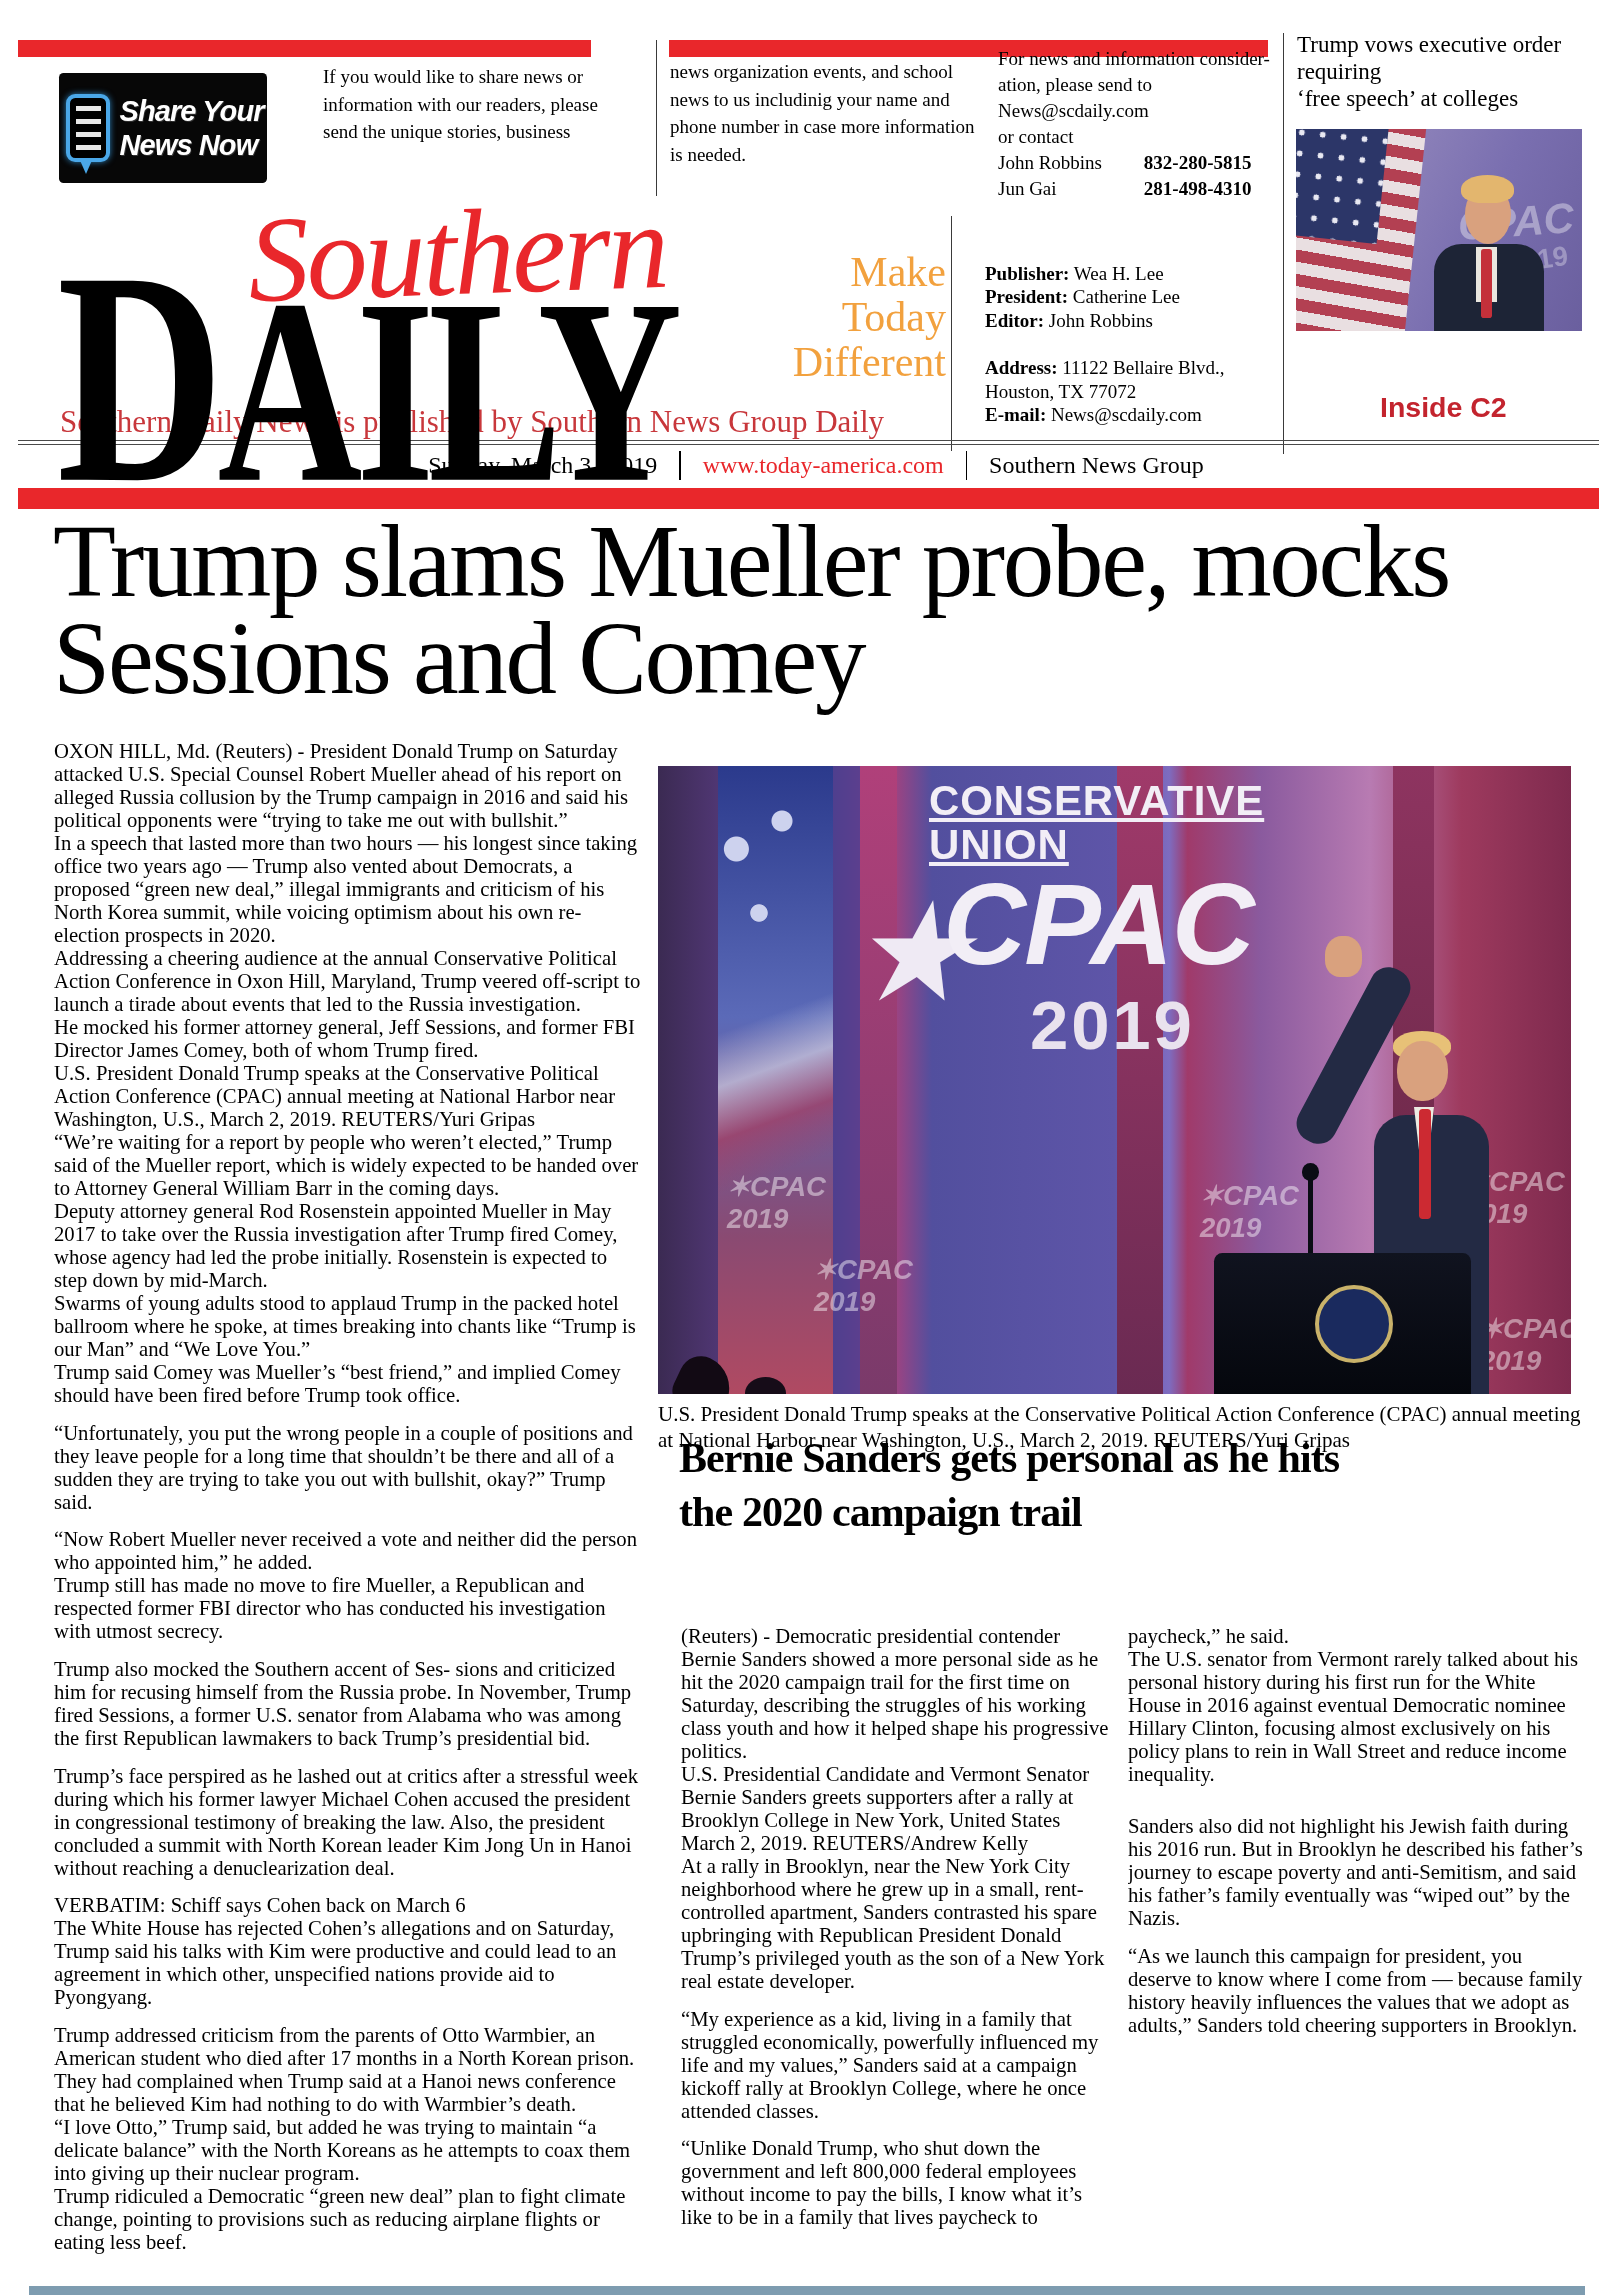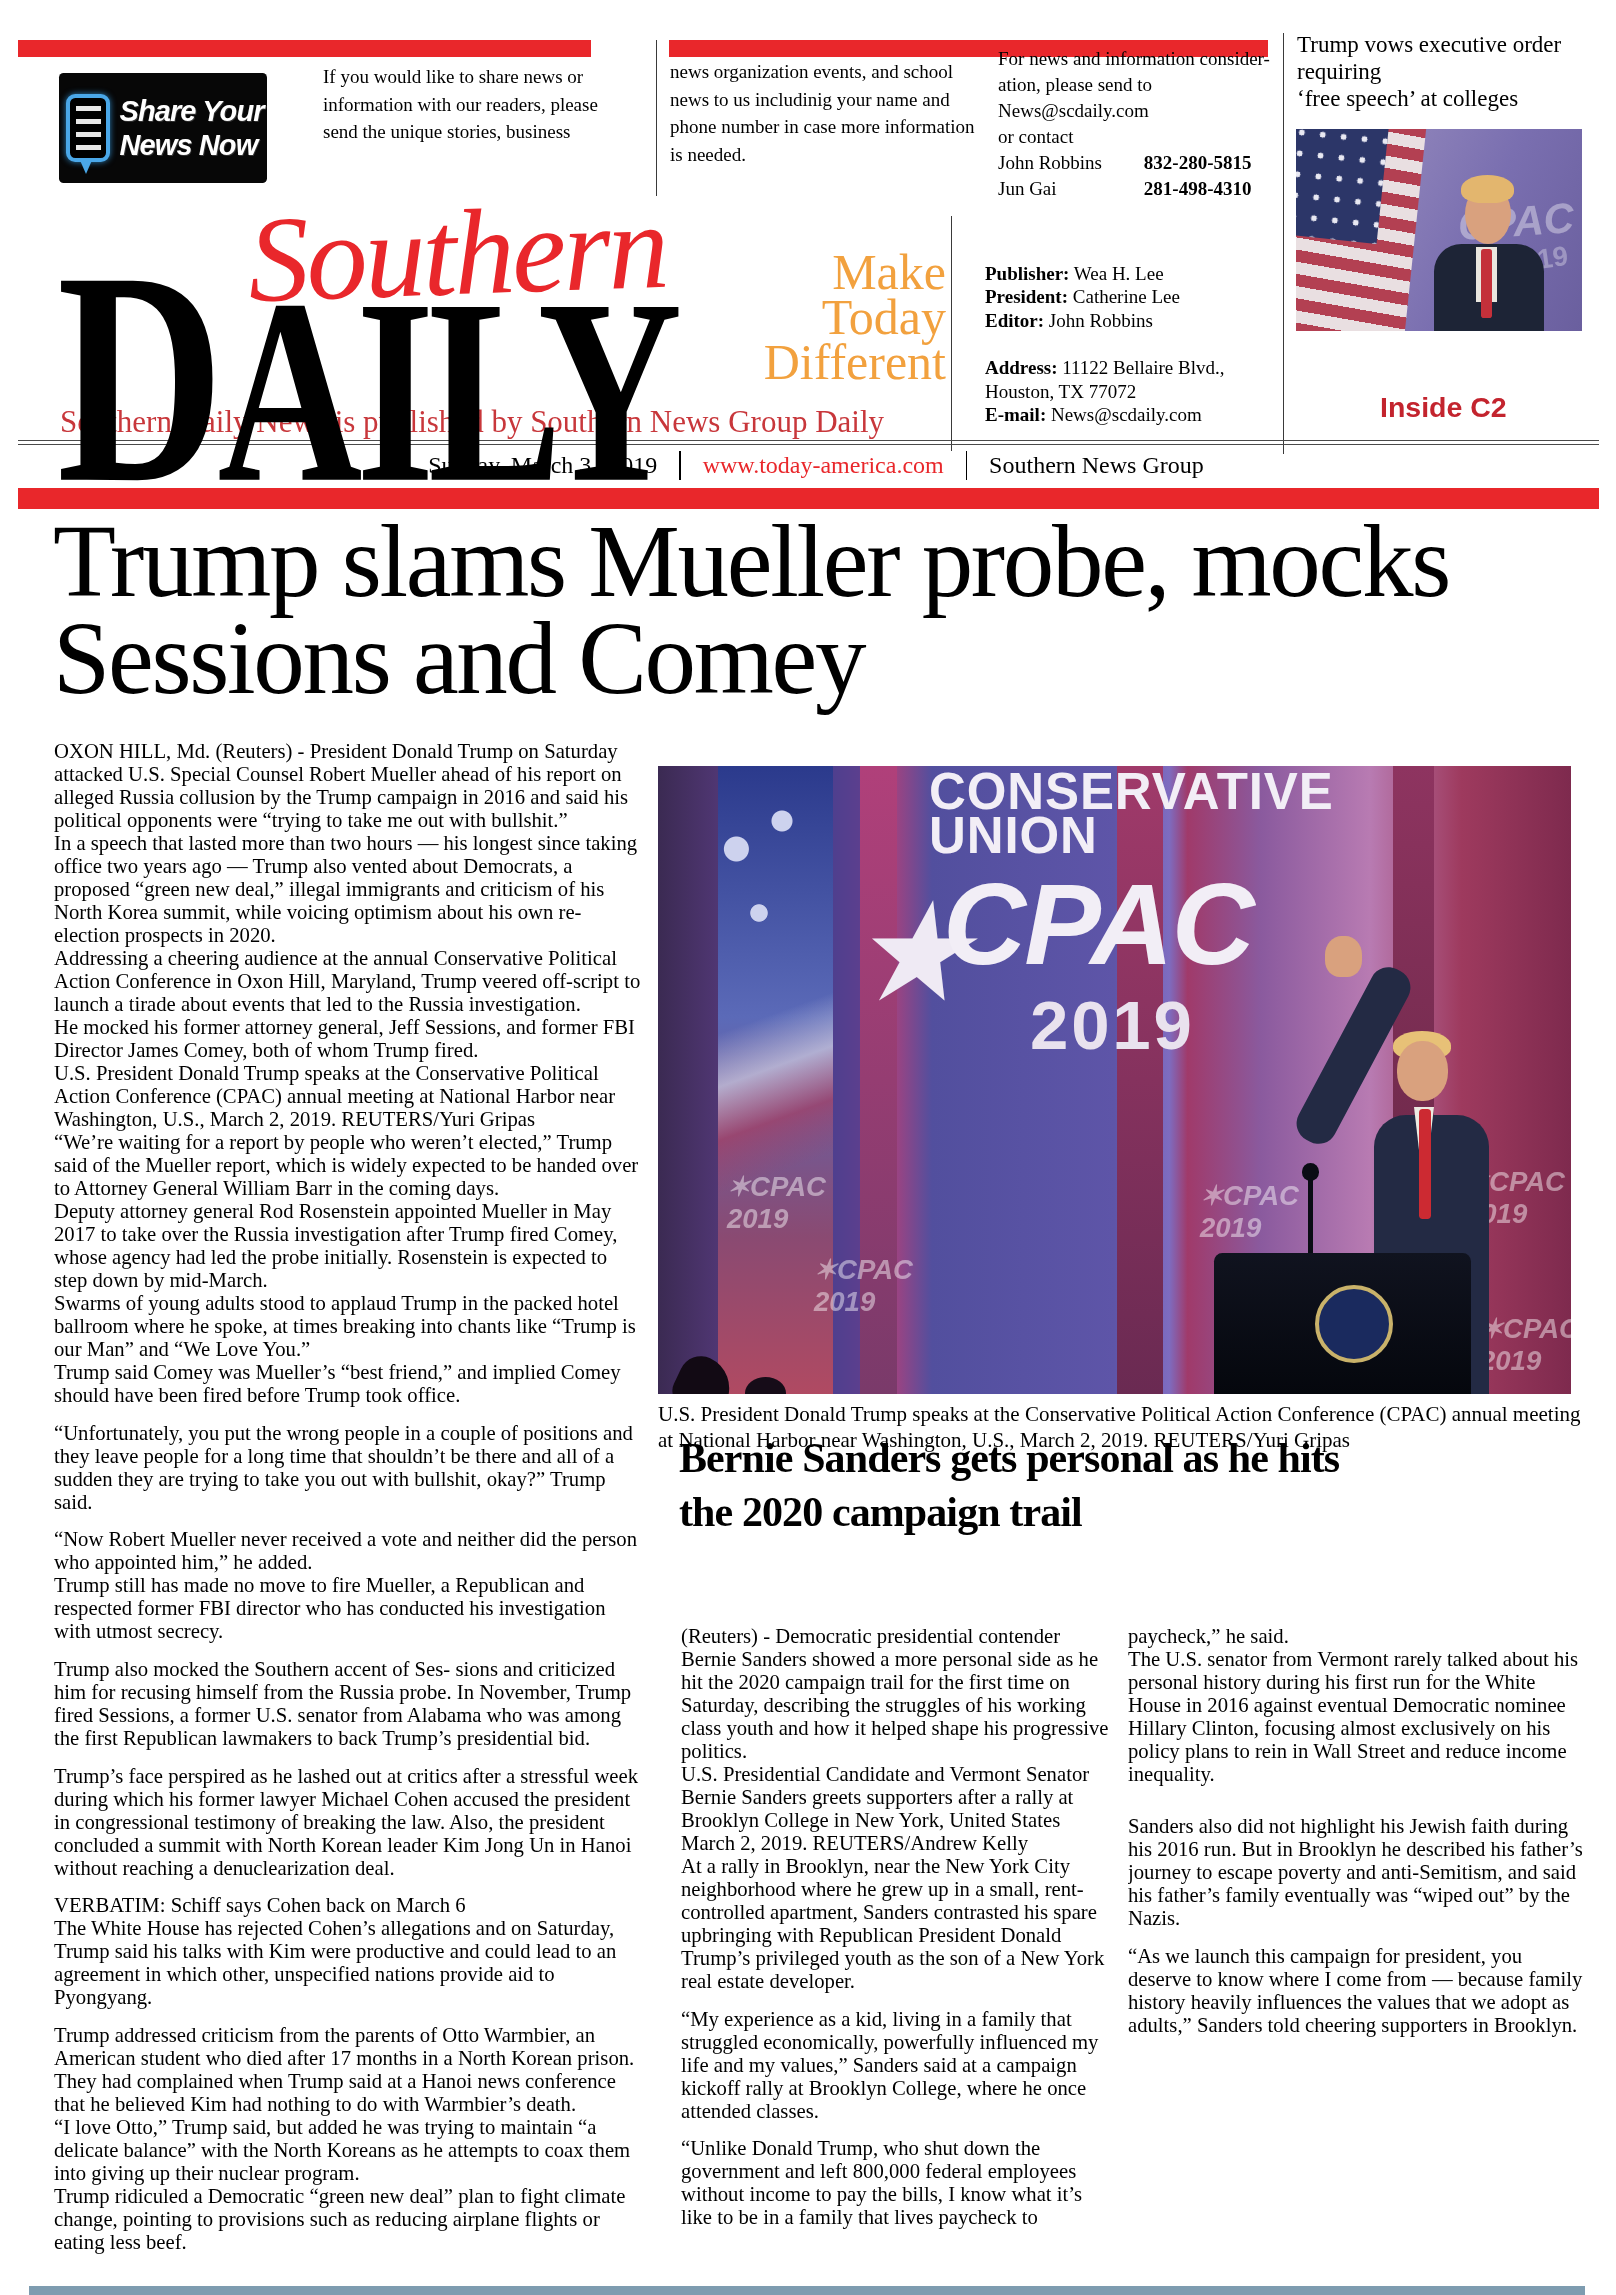--- a/index.html
+++ b/index.html
@@ -44,21 +44,21 @@
   .mtrump-tie{position:absolute;left:185px;top:120px;width:11px;height:69px;background:#c4303a;border-radius:2.8px;}
   .mtrump-head{position:absolute;left:169px;top:55px;width:46px;height:60px;background:#d9a17e;border-radius:50%;}
   .mtrump-hair{position:absolute;left:165px;top:46px;width:53px;height:27.5px;background:#e3b66e;border-radius:50% 50% 40% 40%;}
   .mcpac{position:absolute;right:8.3px;top:69px;font-family:"Liberation Sans",sans-serif;font-weight:bold;font-style:italic;font-size:42px;color:rgba(255,255,255,0.38);transform:rotate(-4deg);}
   .myear{position:absolute;right:13.8px;top:115px;font-family:"Liberation Sans",sans-serif;font-weight:bold;font-size:27.5px;color:rgba(255,255,255,0.32);transform:rotate(-8deg);}
 
   
   .script-title{position:absolute;left:248px;top:183px;font-style:italic;font-size:122px;color:var(--accent_red);transform:rotate(-2deg);letter-spacing:-2.8px;z-index:3;}
   .main-title{position:absolute;left:57px;top:226px;font-weight:bold;font-size:211px;letter-spacing:-6.4px;transform:scale(0.95,1.25);transform-origin:top left;line-height:1;z-index:2;}
   .main-title .cap{font-size:243px;}
-  .slogan{position:absolute;left:762px;top:250px;width:184px;text-align:right;font-size:50px;line-height:45px;color:var(--orange);z-index:4;}
+  .slogan{position:absolute;left:762px;top:250px;width:184px;text-align:right;font-size:42px;line-height:45px;color:var(--orange);z-index:4;}
   .masthead-tagline{position:absolute;left:60px;top:404px;font-size:31px;color:var(--tagline_red);white-space:nowrap;}
 
   .pub-block{position:absolute;left:985px;top:262px;width:294px;font-size:19px;line-height:23.4px;}
   .pub-gap{height:24px;}
 
   .double-rule{position:absolute;left:18.4px;top:440px;width:1581px;height:5px;border-top:1.4px solid #4a4a4a;border-bottom:1.4px solid #4a4a4a;}
   .dateline{position:absolute;left:8px;top:451px;width:1616px;display:flex;justify-content:center;align-items:center;gap:22px;font-size:24px;}
   .dateline .sep{width:1.4px;height:29px;background:#000;}
   .dateline .url{color:var(--accent_red);text-decoration:none;}
 
@@ -69,21 +69,21 @@
   p.spacer{height:14.7px;font-size:0;}
 
   
   .cpac-photo{position:absolute;left:658px;top:766px;width:913px;height:628px;overflow:hidden;background:linear-gradient(90deg,#3b2a52 0%,#54397a 8%,#4a3f8e 18%,#5b3f8e 22%,#b0407a 25%,#524f9e 30%,#5e55a8 50%,#7e6cc0 56%,#a03a6a 58%,#8a5a9e 66%,#b87bb2 78%,#9e3a5e 88%,#7e2a4e 100%);}
   .stripe{position:absolute;top:0;height:100%;}
   .st1{left:60px;width:115px;background:linear-gradient(180deg,#2b3a8c 0%,#5b6ab8 40%,#8a4a72 75%,#b04a62 100%);}
   .st1::after{content:"";position:absolute;inset:0;background:radial-gradient(circle at 18.4px 83px,#cdd2ee 12px,transparent 13px),radial-gradient(circle at 64px 55px,#cdd2ee 10px,transparent 11px),radial-gradient(circle at 41px 147px,#cdd2ee 8.3px,transparent 9.2px),linear-gradient(160deg,transparent 40%,rgba(240,235,240,0.55) 48%,rgba(176,58,90,0.6) 56%,transparent 64%);}
   .st2{left:202px;width:37px;background:linear-gradient(180deg,#b0407a,#7a3a6a);}
   .st3{left:459px;width:46px;background:linear-gradient(180deg,#a03a6a,#6a2a52);}
   .st4{left:735px;width:41px;background:linear-gradient(180deg,#8e3460,#5e2440);}
-  .cp-org{position:absolute;left:271px;top:4px;font-family:"Liberation Sans",sans-serif;font-weight:bold;font-size:51px;line-height:44px;color:#f2eef6;letter-spacing:0.9px;}
+  .cp-org{position:absolute;left:271px;top:13px;font-family:"Liberation Sans",sans-serif;font-weight:bold;font-size:42px;line-height:44px;color:#f2eef6;letter-spacing:0.9px;text-decoration:underline;}
   .cp-star{position:absolute;left:202px;top:106px;font-size:138px;color:#efeaf4;transform:skewX(-12deg);}
   .cp-cpac{position:absolute;left:285px;top:92px;font-family:"Liberation Sans",sans-serif;font-weight:800;font-style:italic;font-size:115px;color:#f2eef6;letter-spacing:-1.8px;}
   .cp-year{position:absolute;left:372px;top:220px;font-family:"Liberation Sans",sans-serif;font-weight:800;font-size:69px;color:#e9e2ee;letter-spacing:2.8px;}
   .cp-mini{position:absolute;font-family:"Liberation Sans",sans-serif;font-weight:bold;font-style:italic;color:rgba(255,255,255,0.45);font-size:27.5px;}
   .t-body{position:absolute;left:716px;top:349px;width:115px;height:279px;background:#232a44;border-radius:32px 32px 0 0;}
   .t-arm{position:absolute;left:675px;top:193px;width:41px;height:193px;background:#232a44;border-radius:18.4px;transform:rotate(28deg);}
   .t-hand{position:absolute;left:667px;top:170px;width:37px;height:41px;background:#d9a17e;border-radius:45% 45% 40% 40%;}
   .t-head{position:absolute;left:739px;top:275px;width:51px;height:60px;background:#d9a17e;border-radius:48%;}
   .t-hair{position:absolute;left:735px;top:265px;width:58px;height:29px;background:#e7c177;border-radius:55% 55% 45% 45%;}
   .t-shirt{position:absolute;left:756px;top:341px;width:20px;height:69px;background:#eceae2;clip-path:polygon(0 0,100% 0,60% 100%,40% 100%);}

